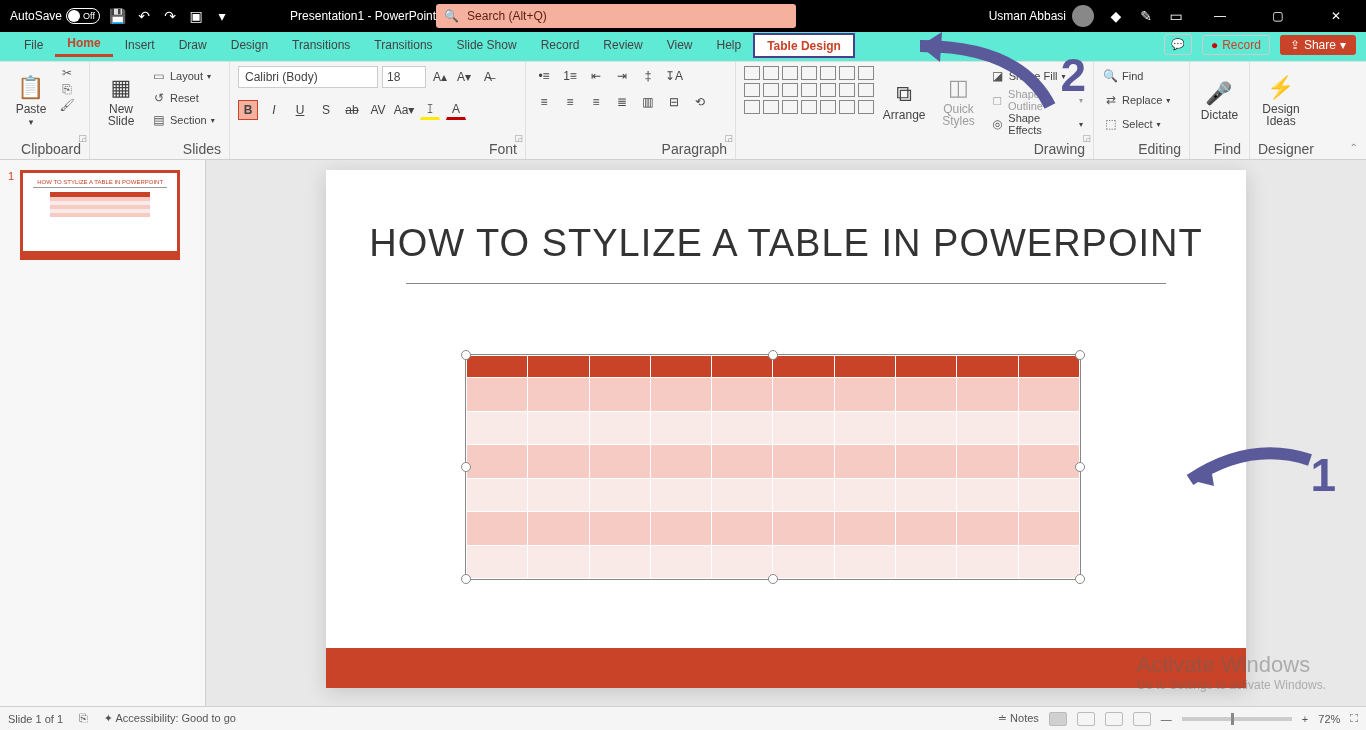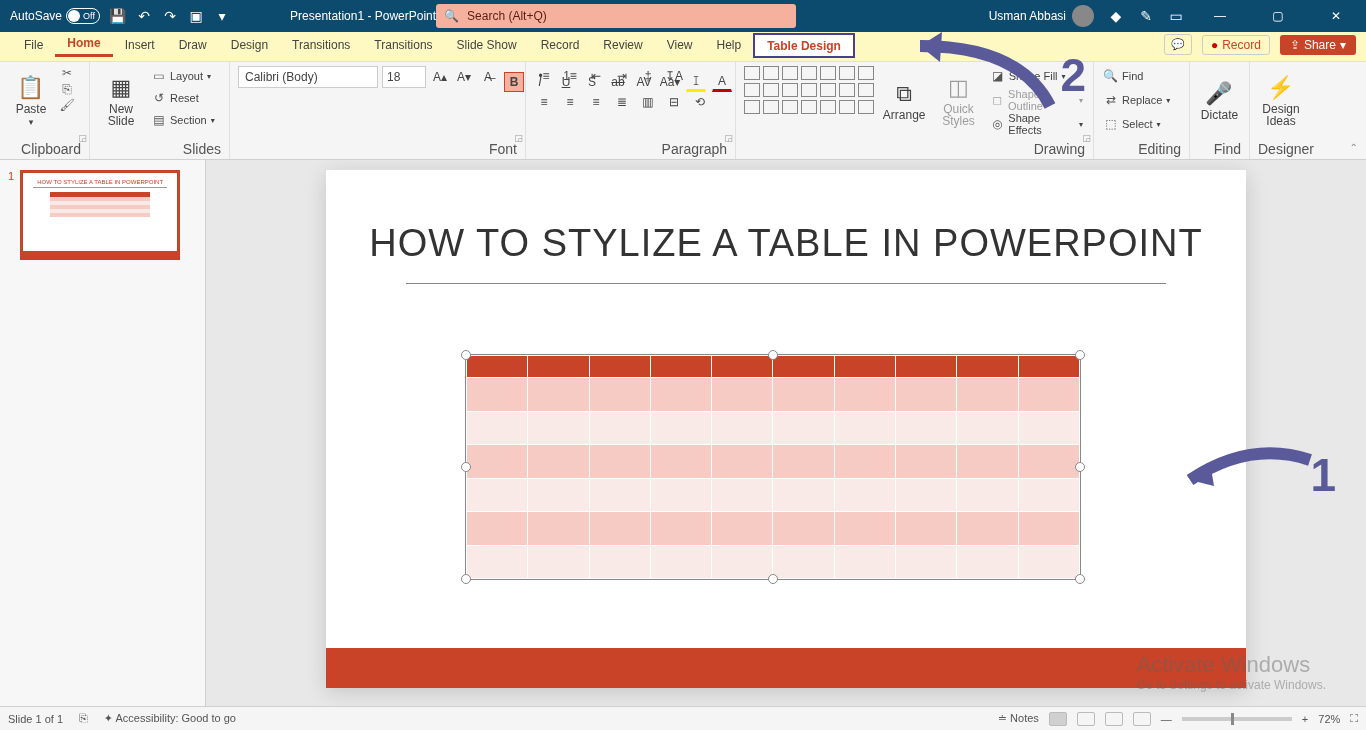--- a/index.html
+++ b/index.html
@@ -1,34 +1,34 @@
 <!DOCTYPE html>
 <html><head>
 <meta charset="utf-8">
 <style>
 * { margin: 0; padding: 0; box-sizing: border-box; font-family: "Segoe UI", Arial, sans-serif; }
 body { background: #f3f3f3; overflow: hidden; width: 1366px; height: 730px; }
 
 
-.titlebar { height: 32px; background: #0c4a6e; display: flex; align-items: center; color: #fff; font-size: 12px; }
+.titlebar { height: 32px; background: #000000; display: flex; align-items: center; color: #fff; font-size: 12px; }
 .titlebar-left { display: flex; align-items: center; gap: 10px; padding-left: 10px; }
 .autosave { display: flex; align-items: center; gap: 4px; }
 .autosave-toggle { width: 34px; height: 16px; border-radius: 8px; border: 1px solid #fff; position: relative; display: flex; align-items: center; font-size: 9px; padding-left: 16px; }
 .autosave-toggle::before { content:""; position: absolute; left: 1px; top: 1px; width: 12px; height: 12px; background:#fff; border-radius:50%; }
 .qat-icon { width:16px; height:16px; display:flex; align-items:center; justify-content:center; font-size:14px; color:#fff; }
 .titlebar-center { flex: 1; display:flex; align-items:center; justify-content:flex-start; padding-left: 60px;}
 .doc-title { color:#fff; font-size:12px; }
 .searchbar { width: 360px; height: 24px; background: #f5b09e; border-radius: 3px; display:flex; align-items:center; padding: 0 8px; gap:8px; color:#5a1f12; font-size:12px;}
 .titlebar-right { display:flex; align-items:center; gap:14px; padding-right:8px; }
 .user { display:flex; align-items:center; gap:6px; font-size:12px;}
 .avatar { width:22px; height:22px; border-radius:50%; background:#888; }
 .win-btn { width:44px; height:32px; display:flex; align-items:center; justify-content:center; font-size:12px; color:#fff; }
 
 
-.tabrow { height: 30px; background:#fef9c3; border-bottom:1px solid #e0e0e0; display:flex; align-items:center; padding: 0 0 4px 12px; font-size:12px; color:#444; justify-content: space-between;}
+.tabrow { height: 30px; background:#5eead4; border-bottom:1px solid #e0e0e0; display:flex; align-items:center; padding: 0 0 4px 12px; font-size:12px; color:#444; justify-content: space-between;}
 .tabs { display:flex; align-items:center; height:100%; }
 .tab { padding: 0 12px; height:100%; display:flex; align-items:center; cursor:pointer; }
 .tab.active { color:#c84327; border-bottom:3px solid #c84327; font-weight:600;}
 .tab.special { background:#fff; border:2px solid #4a3f8f; color:#c84327; font-weight:600; height:25px; margin-top:2px; }
 .tabrow-right { display:flex; align-items:center; gap:10px; padding-right:10px; }
 .record-btn { border:1px solid #ccc; border-radius:3px; padding:2px 8px; display:flex; align-items:center; gap:4px; color:#c84327; font-size:12px;}
 .share-btn { background:#c84327; color:#fff; border-radius:3px; padding:3px 10px; display:flex; align-items:center; gap:4px; font-size:12px;}
 .comment-ico { border:1px solid #ccc; border-radius:3px; padding:3px 6px; color:#666; font-size:11px;}
 
 
@@ -212,21 +212,21 @@
             <span class="ico-sm">▤</span>
             <span>Section</span>
             <span style="font-size:8px;">▾</span>
           </div>
       </div>
     </div>
     <div class="group-label">Slides</div>
   </div>
 
   <div class="group" style="width:296px;">
-    <div class="group-body" style="flex-direction:row;align-items:flex-start;">
+    <div class="group-body" style="flex-direction:column;align-items:flex-start;">
       <div class="font-row1">
         <div class="font-name">Calibri (Body)</div>
         <div class="font-size">18</div>
         <span class="fbtn">A▴</span>
         <span class="fbtn">A▾</span>
         <span class="fbtn">A̶</span>
       </div>
       <div class="font-row2">
         <span class="fbtn bold-active">B</span>
         <span class="fbtn">

